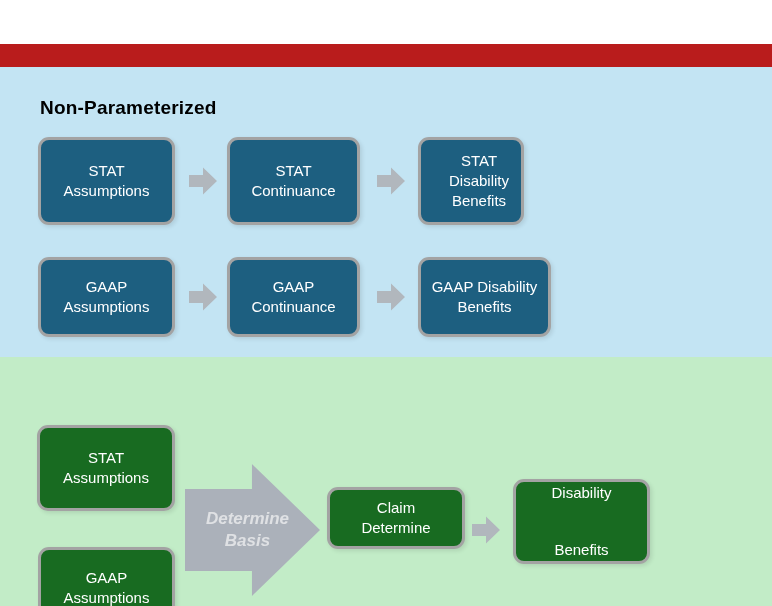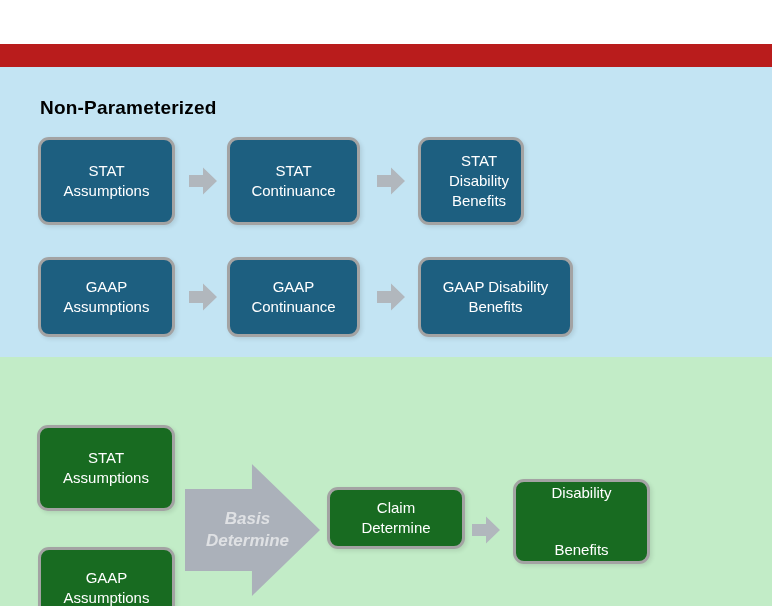--- a/index.html
+++ b/index.html
@@ -65,41 +65,41 @@
   <div class="flowbox teal" style="left:38px;top:213px;width:137px;height:80px;">
     <span class="line">GAAP</span>
     <span class="line">Assumptions</span>
   </div>
   <div class="arrow-sm" style="left:189px;top:239px;"></div>
   <div class="flowbox teal" style="left:227px;top:213px;width:133px;height:80px;">
     <span class="line">GAAP</span>
     <span class="line">Continuance</span>
   </div>
   <div class="arrow-sm" style="left:377px;top:239px;"></div>
-  <div class="flowbox teal" style="left:418px;top:213px;width:155px;height:80px;">
+  <div class="flowbox teal" style="left:418px;top:213px;width:133px;height:80px;">
     <span class="line">GAAP Disability</span>
     <span class="line">Benefits</span>
   </div>
 
   <div class="panel green"></div>
 
 
   <div class="flowbox dkgreen" style="left:37px;top:381px;width:138px;height:86px;">
     <span class="line">STAT</span>
     <span class="line">Assumptions</span>
   </div>
   <div class="flowbox dkgreen" style="left:38px;top:503px;width:137px;height:82px;">
     <span class="line">GAAP</span>
     <span class="line">Assumptions</span>
   </div>
 
   <div class="arrow-big"></div>
   <div class="arrow-big-label">
+    <span class="line">Determine</span>
     <span class="line">Basis</span>
-    <span class="line">Determine</span>
   </div>
 
   <div class="flowbox dkgreen" style="left:327px;top:443px;width:138px;height:62px;">
     <span class="line">Claim</span>
     <span class="line">Determine</span>
   </div>
   <div class="arrow-sm" style="left:472px;top:472px;"></div>
   <div class="flowbox dkgreen" style="left:513px;top:435px;width:137px;height:85px;gap:37px;">
     <span class="line">Disability</span>
     <span class="line">Benefits</span>

